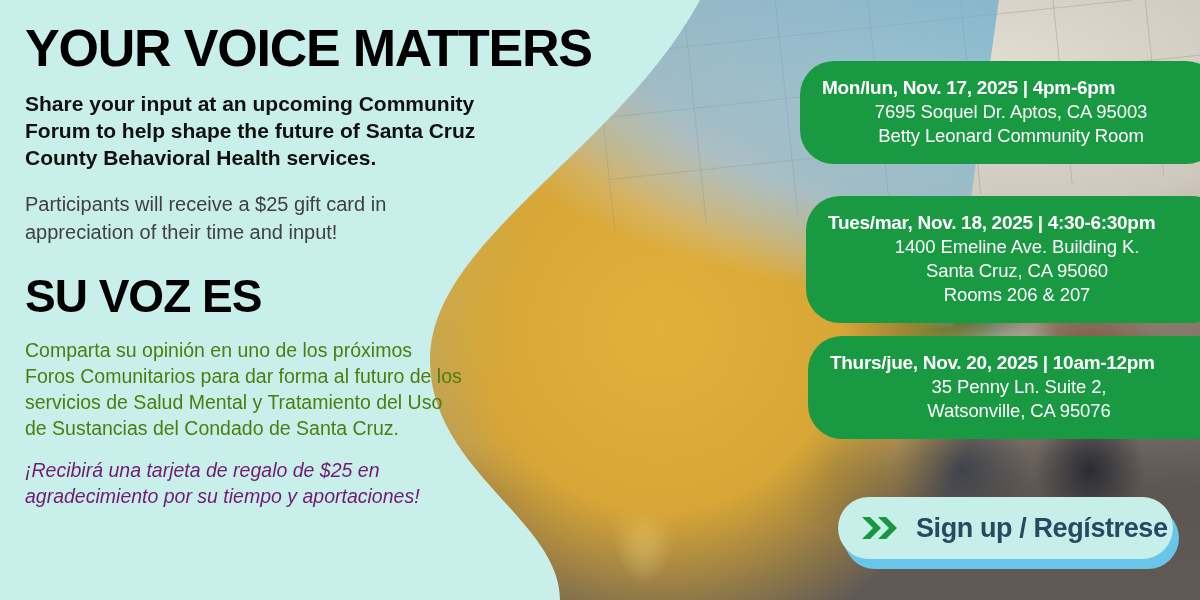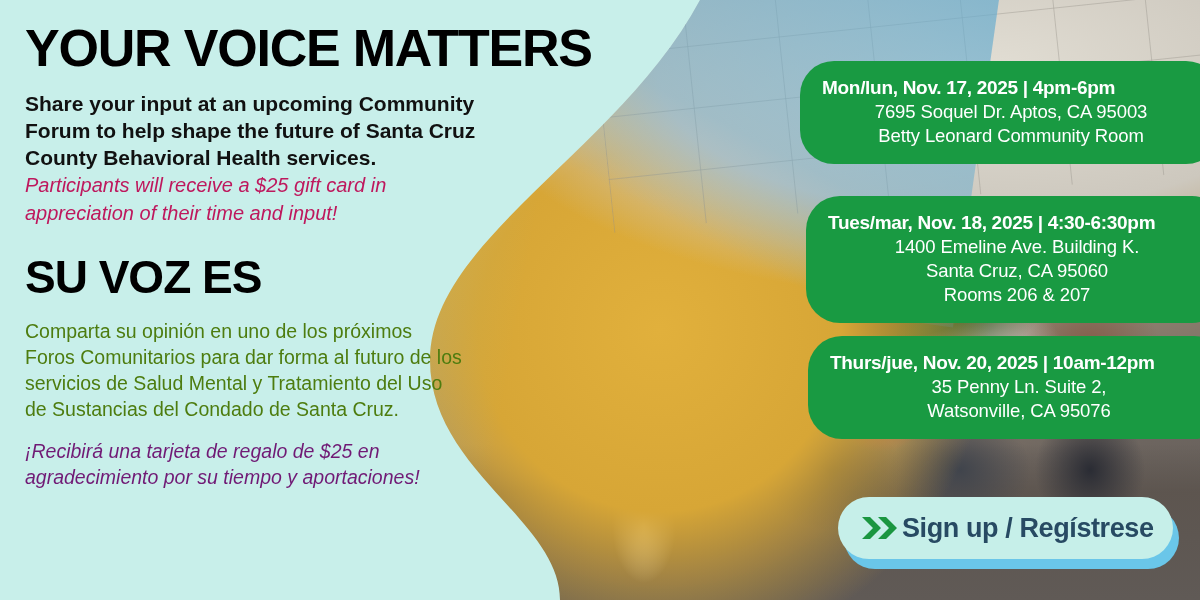--- a/index.html
+++ b/index.html
@@ -88,22 +88,22 @@
 
   .h1-en{
     font-size:52px; font-weight:bold; letter-spacing:-1.2px;
     color:#000; line-height:1; margin-top:22px; white-space:nowrap;
   }
   .p-en{
     font-size:21px; font-weight:bold; color:#111;
     line-height:27px; margin-top:16px; width:510px;
   }
   .i-en{
-    font-size:20px; font-style:italic; color:#be185d;
-    line-height:28px; width:420px;
+    font-size:20px; color:#404040;
+    line-height:28px; margin-top:19px; width:420px;
   }
   .h1-es{
     font-size:46px; font-weight:bold; letter-spacing:-1px;
     color:#000; line-height:.97; margin-top:28px; width:380px;
   }
   .p-es{
     font-size:19.5px; font-weight:normal; color:#4d7c0f;
     line-height:26px; margin-top:18px; width:440px;
   }
   .i-es{
@@ -140,21 +140,21 @@
   }
   .signup-shadow{
     position:absolute; left:6px; top:10px;
     width:335px; height:62px;
     background:#6ac6e9; border-radius:33px;
   }
   .signup-btn{
     position:relative;
     width:335px; height:62px;
     background:#c6efe9; border-radius:33px;
-    display:flex; align-items:center; 
+    display:flex; align-items:center; gap:14px;
     padding-left:22px;
     cursor:pointer;
   }
   .chev{ display:flex; align-items:center; gap:-2px; line-height:0; }
   .signup-label{
     font-size:27px; font-weight:bold; color:#274a63;
     letter-spacing:-.4px; white-space:nowrap;
   }
 </style>
 </head>

